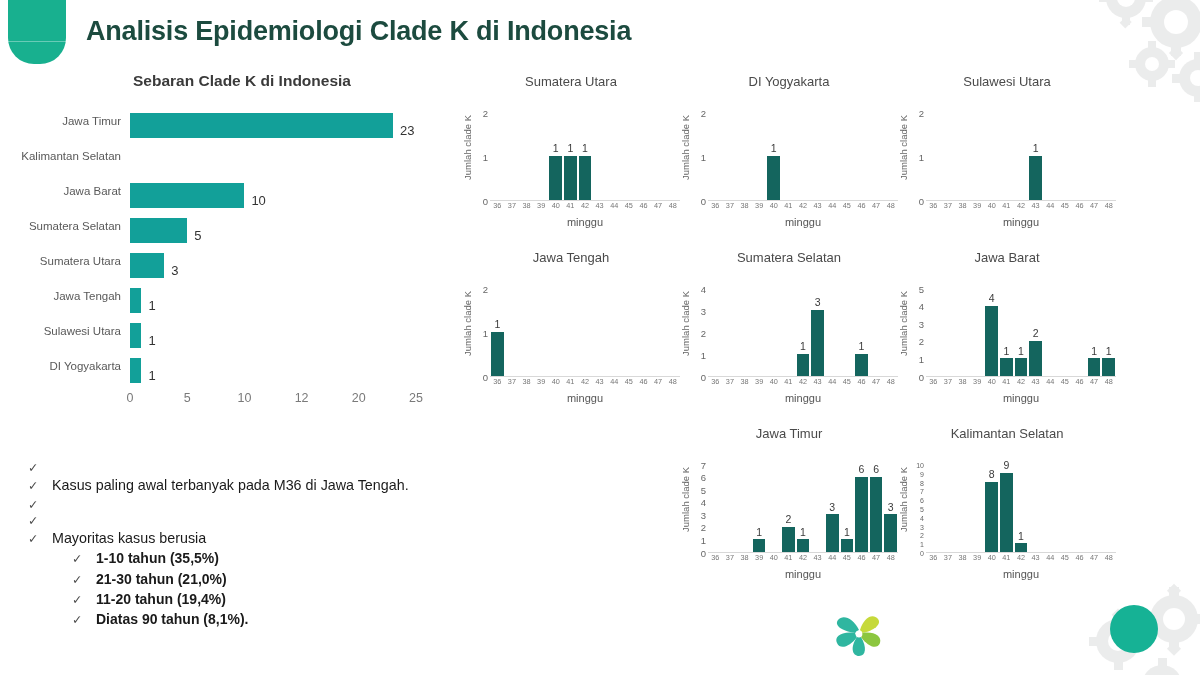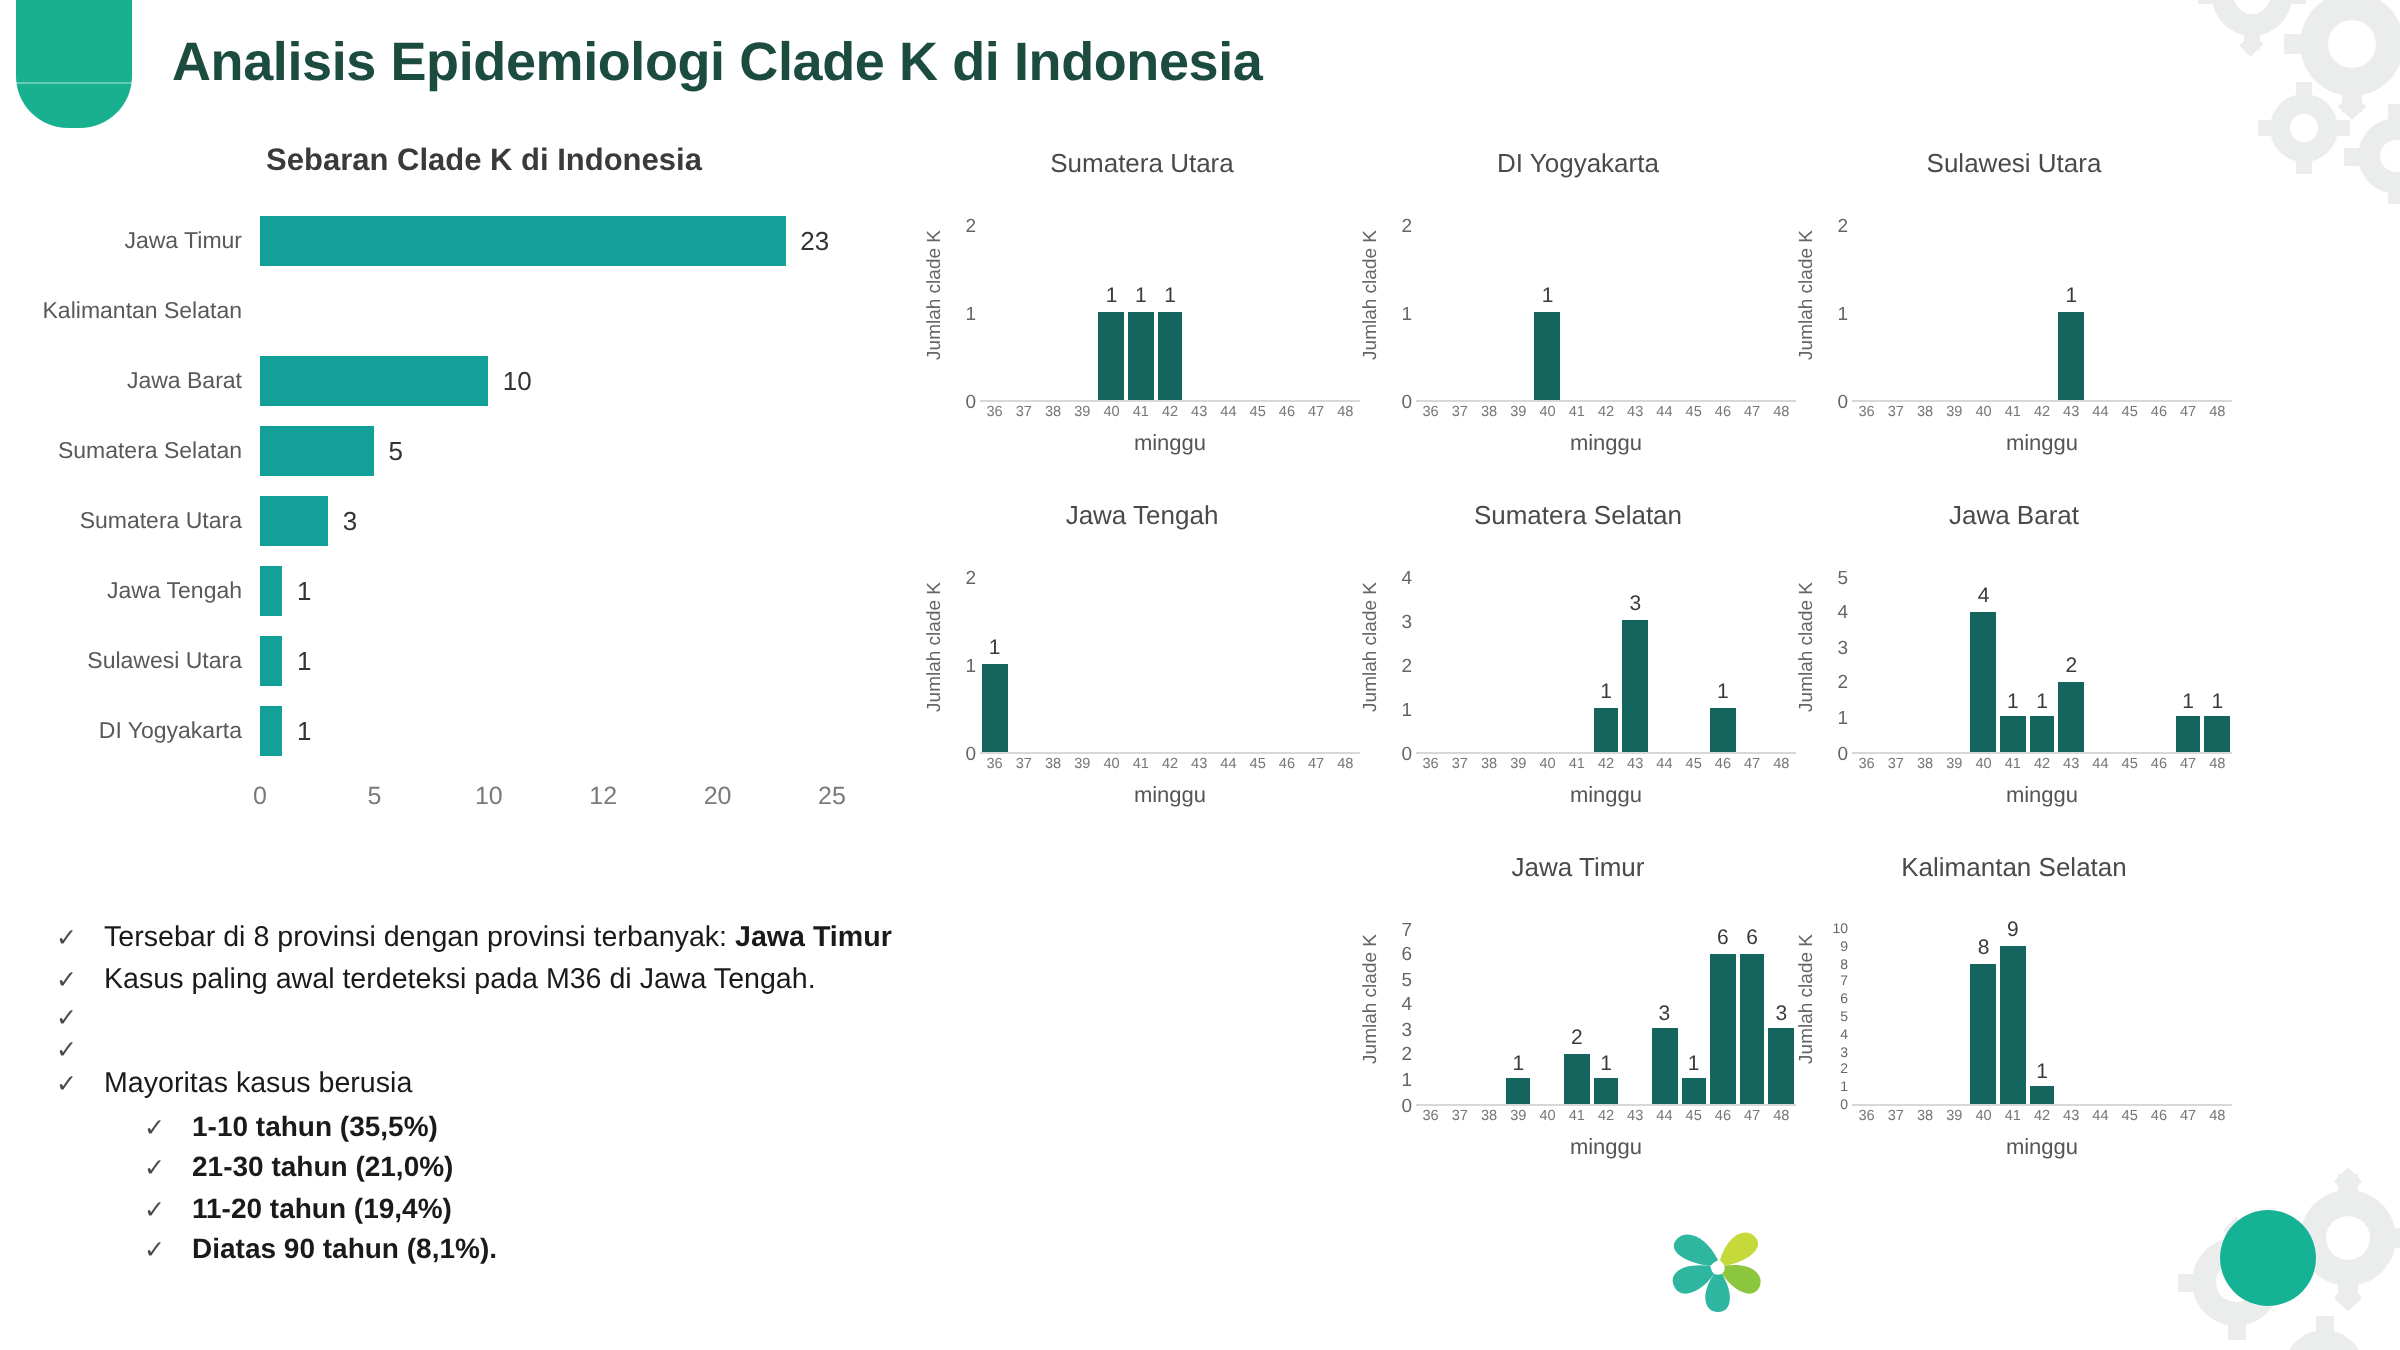--- a/index.html
+++ b/index.html
@@ -41,21 +41,21 @@
   .main-chart .chart-title {
     text-align: center; font-size: 15.5px; font-weight: bold;
     color: #3a3a3a; margin-bottom: 13px; padding-left: 26px;
   }
   .mc-rows { position: relative; }
   .mc-row { display: flex; align-items: center; height: 35px; }
   .mc-label {
     width: 116px; text-align: right; padding-right: 9px;
     font-size: 11.5px; color: #595959; white-space: nowrap;
   }
-  .mc-track { position: relative; flex: 1; height: 100%; display: flex; align-items: center; }
+  .mc-track { position: relative; flex: 1; height: 100%; display: flex; align-items: flex-end; }
   .mc-bar { height: 25px; background: #12a099; }
   .mc-val { font-size: 13px; color: #333; margin-left: 7px; }
   .mc-axis {
     position: relative; height: 22px; margin-top: 4px;
     margin-left: 116px; margin-right: 28px;
   }
   .mc-tick {
     position: absolute; top: 4px; transform: translateX(-50%);
     font-size: 12.5px; color: #7a7a7a;
   }
@@ -628,25 +628,24 @@
         <span style="left: 96.1538%;">48</span>
       </div>
       <div class="m-xlab">minggu</div>
     </div>
   </div>
 
 <div class="bullets">
   <div id="bullet-list">
       <div class="b-row">
         <div class="b-check">✓</div>
-        <div class="b-text">Tersebar di 8 provinsi dengan provinsi terbanyak: <b>Jawa Timur</b></div>
       </div>
       <div class="b-row">
         <div class="b-check">✓</div>
-        <div class="b-text">Kasus paling awal terdeteksi pada M36 di Jawa Tengah.</div>
+        <div class="b-text">Kasus paling awal terbanyak pada M36 di Jawa Tengah.</div>
       </div>
       <div class="b-row">
         <div class="b-check">✓</div>
       </div>
       <div class="b-row">
         <div class="b-check">✓</div>
       </div>
       <div class="b-row">
         <div class="b-check">✓</div>
         <div class="b-text">Mayoritas kasus berusia</div>

